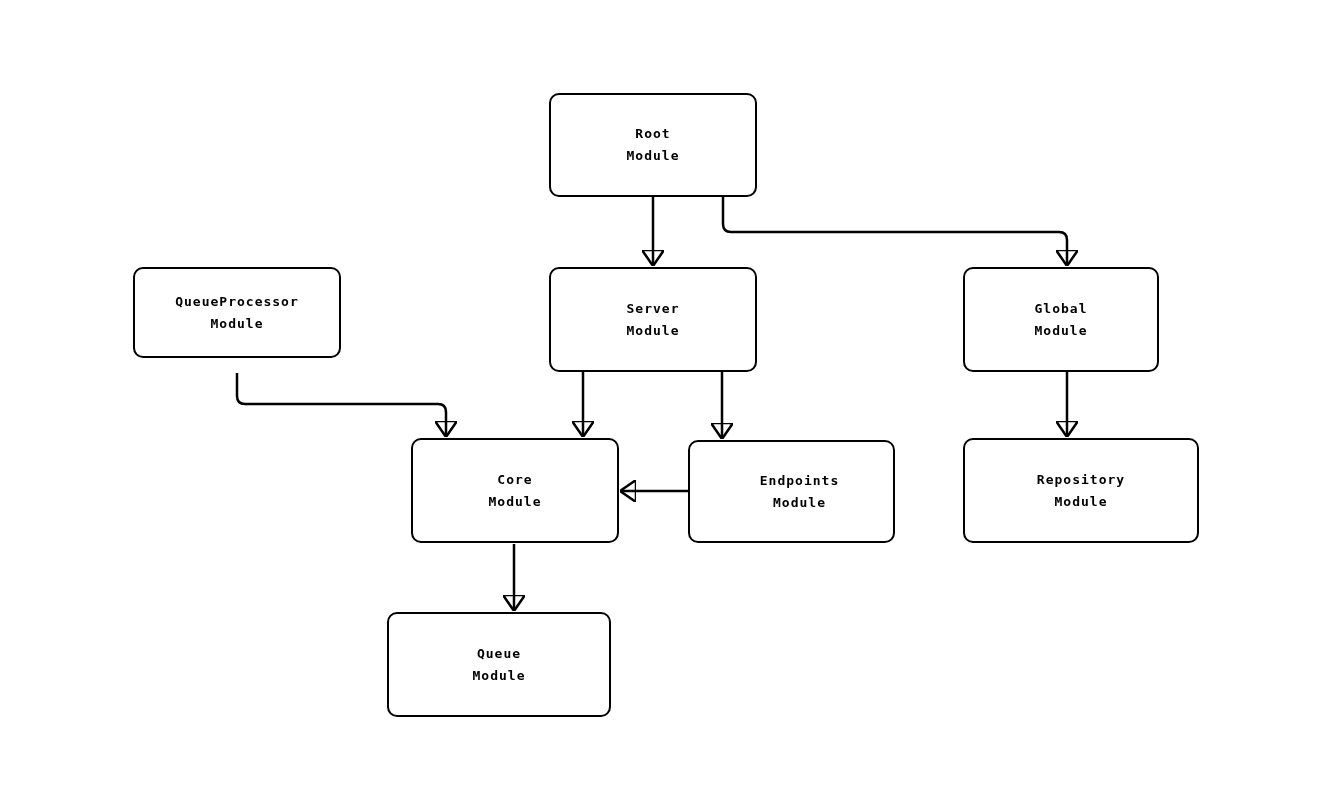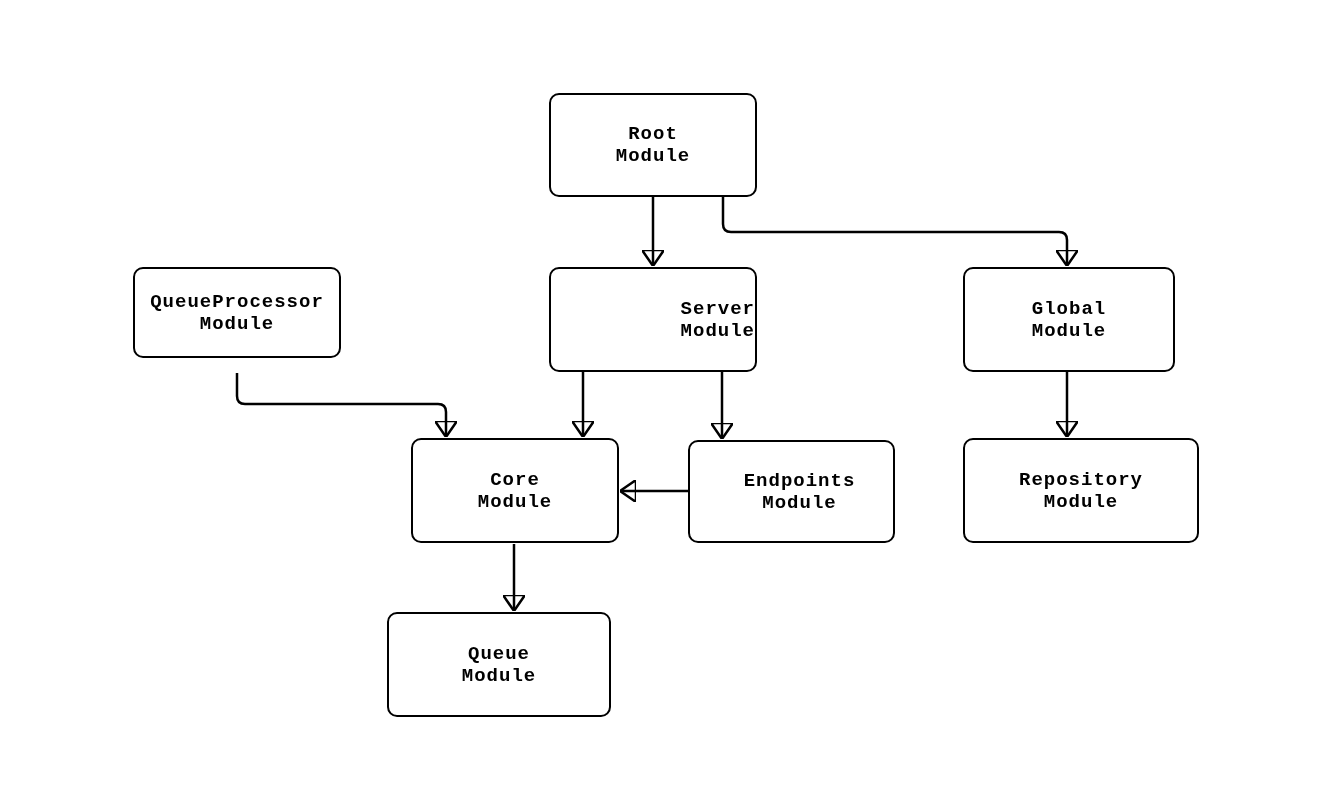--- a/index.html
+++ b/index.html
@@ -32,24 +32,23 @@
     box-sizing: border-box;
     background: #ffffff;
     border: 2.5px solid #000000;
     border-radius: 10px;
     display: flex;
     align-items: center;
     justify-content: center;
     text-align: center;
     color: #000000;
     font-weight: bold;
-    font-size: 19px;
+    font-size: 13px;
     line-height: 22px;
     letter-spacing: 1px;
-    font-family: Liberation Mono, monospace;
   }
   .node .label {
     white-space: pre-line;
   }
 </style>
 </head>
 <body>
 
 <div class="canvas">
 
@@ -72,26 +71,26 @@
   <div class="node" style="left:549px; top:93px; width:208px; height:104px;">
     <span class="label">Root
 Module</span>
   </div>
 
   <div class="node" style="left:133px; top:267px; width:208px; height:91px;">
     <span class="label">QueueProcessor
 Module</span>
   </div>
 
-  <div class="node" style="left:549px; top:267px; width:208px; height:105px;justify-content:flex-end;">
+  <div class="node" style="left:549px; top:267px; width:208px; height:105px;">
     <span class="label">Server
 Module</span>
   </div>
 
-  <div class="node" style="left:963px; top:267px; width:212px; height:105px;">
+  <div class="node" style="left:963px; top:267px; width:196px; height:105px;">
     <span class="label">Global
 Module</span>
   </div>
 
   <div class="node" style="left:411px; top:438px; width:208px; height:105px;">
     <span class="label">Core
 Module</span>
   </div>
 
   <div class="node" style="left:688px; top:440px; width:207px; height:103px;padding-left:16px;">

